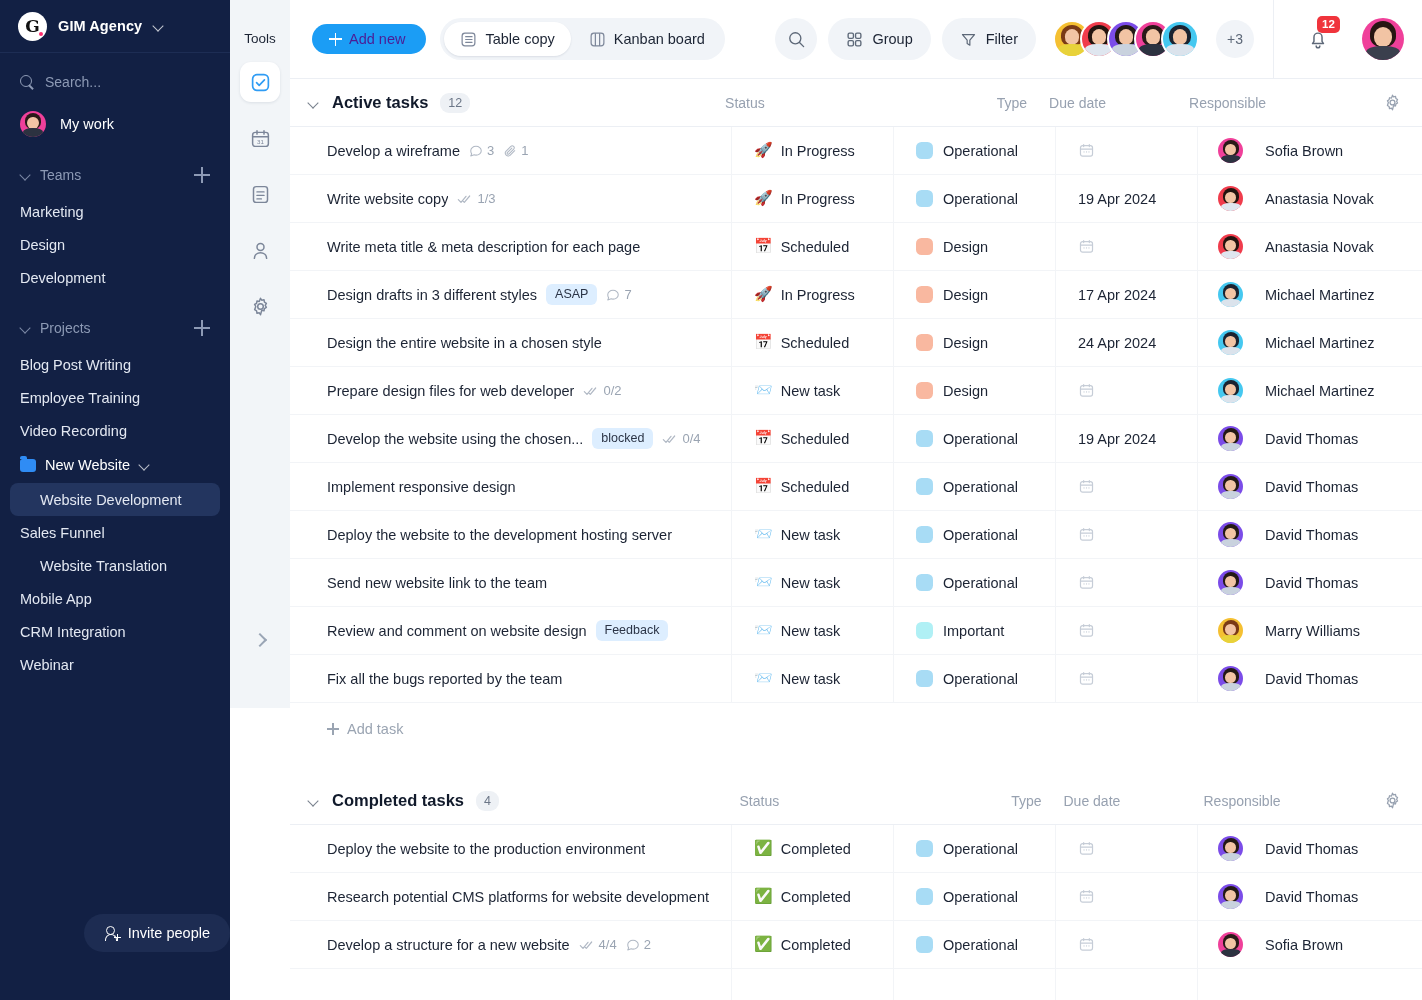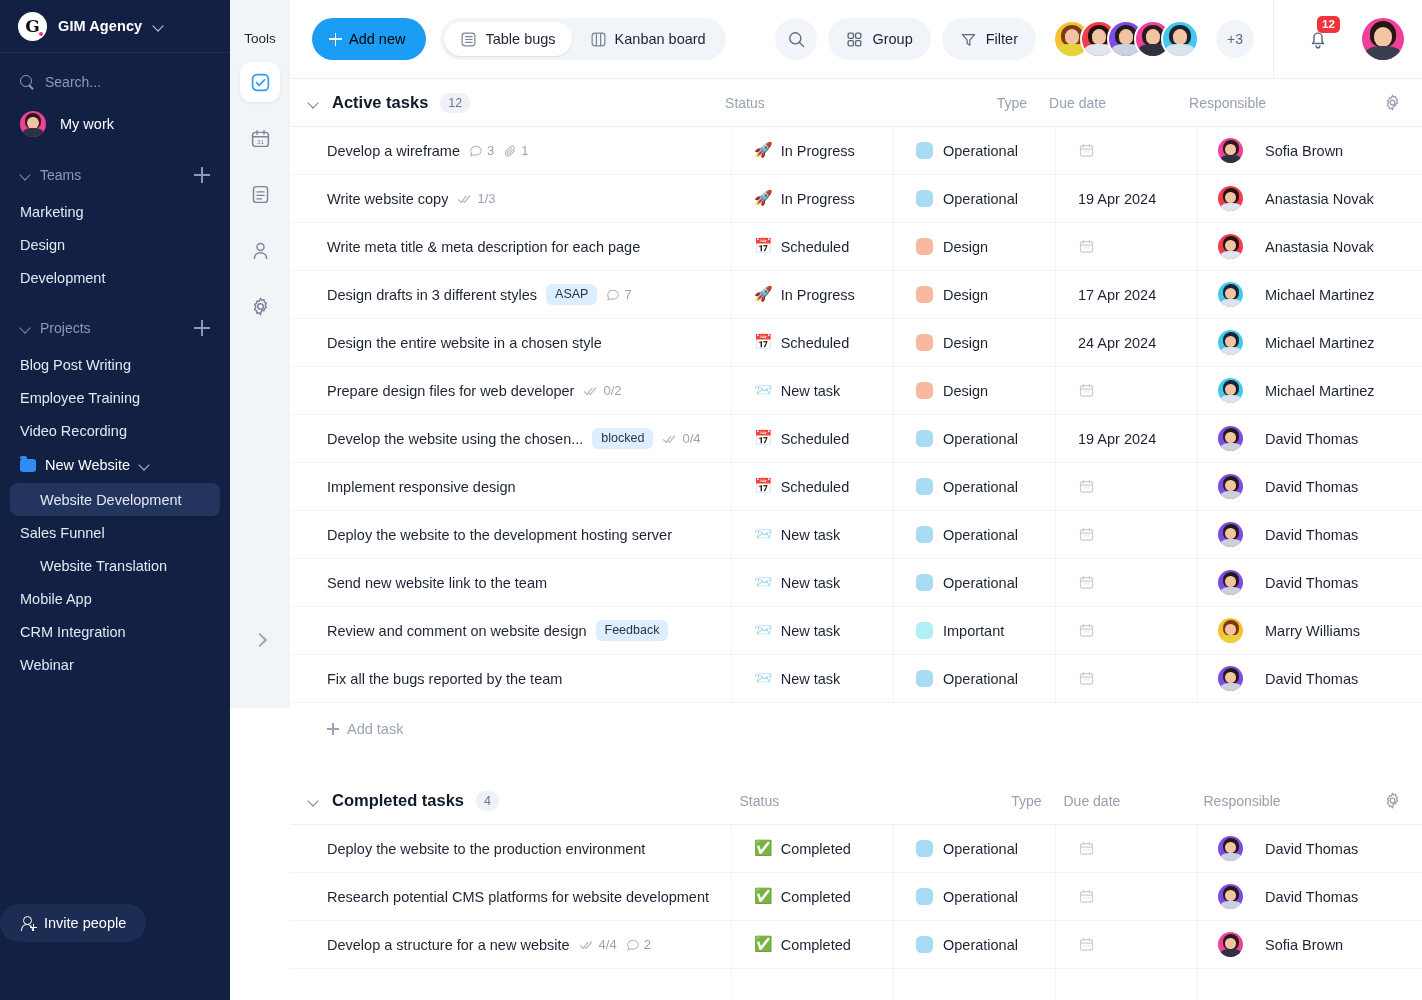--- a/index.html
+++ b/index.html
@@ -73,21 +73,21 @@
   .nav-item.sub { padding-left: 40px; }
   .nav-item.active {
     background:#23355f; border-radius: 8px; margin: 0 10px; padding-left: 30px;
     height: 33px;
   }
   .folder-row { height:36px; display:flex; align-items:center; gap:9px; padding:0 20px; font-size:14.5px; }
   .folder-ic { width:16px; height:13px; background:#2f8cf5; border-radius:2.5px 3px 3px 3px; position:relative; flex:0 0 16px;}
   .folder-ic::before{content:"";position:absolute;left:0;top:-3px;width:7px;height:3px;background:#2f8cf5;border-radius:2px 2px 0 0;}
   .folder-row .chev { opacity:.7; }
 
-  .invite-wrap { position:absolute; bottom: 58px; left:0; right:0; display:flex; justify-content:flex-start; }
+  .invite-wrap { position:absolute; bottom: 48px; left:0; right:0; display:flex; justify-content:flex-end; }
   .invite-btn {
     display:flex; align-items:center; gap:9px; background:#1d2c52; color:#fff;
     border:none; border-radius: 20px; padding: 11px 20px; font-size:14.5px;
     font-family:inherit; cursor:pointer;
   }
   .person-plus { width:15px;height:15px;position:relative;flex:0 0 15px;}
   .person-plus::before{content:"";position:absolute;left:2.5px;top:0;width:7px;height:7px;border:1.4px solid currentColor;border-radius:50%;}
   .person-plus::after{content:"";position:absolute;left:1px;top:8.5px;width:10px;height:6px;border:1.4px solid currentColor;border-bottom:none;border-radius:6px 6px 0 0;}
   .pp-plus{position:absolute;right:-2px;bottom:0px;width:7px;height:7px;}
   .pp-plus::before{content:"";position:absolute;left:0;top:3px;width:7px;height:1.4px;background:currentColor;}
@@ -114,22 +114,22 @@
     border-right:2px solid currentColor;border-top:2px solid currentColor;transform:rotate(45deg);
   }
 
   
   .main { flex:1; height:1000px; background:#fff; display:flex; flex-direction:column; min-width:0; position:relative; }
   .topbar {
     height: 79px; flex:0 0 79px; display:flex; align-items:center; gap:14px;
     padding: 0 0 0 22px; border-bottom:1px solid #eceff4; position:relative;
   }
   .add-new {
-    background:#1b9df5; color:#000000; border:none; border-radius:22px;
-    height:42px; padding: 0 21px 0 17px; font-size:14.5px; font-family:inherit;
+    background:#1b9df5; color:#4c1d95; border:none; border-radius:22px;
+    height:30px; padding: 0 21px 0 17px; font-size:14.5px; font-family:inherit;
     display:flex; align-items:center; gap:7px; cursor:pointer; font-weight:500;
   }
   .add-new .pl { position:relative; width:13px;height:13px;display:inline-block; }
   .add-new .pl::before{content:"";position:absolute;left:0;top:5.7px;width:13px;height:1.8px;background:#fff;}
   .add-new .pl::after{content:"";position:absolute;top:0;left:5.6px;height:13px;width:1.8px;background:#fff;}
 
   .viewswitch {
     display:flex; align-items:center; background:#f1f4f8; border-radius:22px; padding:4px; gap:2px;
   }
   .vs-btn {
@@ -367,21 +367,21 @@
       </button>
 
       <div class="viewswitch">
         <button class="vs-btn active">
           <span class="ico">
             <svg width="17" height="17" viewBox="0 0 24 24" fill="none" stroke="currentColor" stroke-width="1.7">
               <rect x="3" y="3" width="18" height="18" rx="4"></rect>
                 <path d="M8 8h9M8 12h9M8 16h9" stroke-linecap="round"></path>
             </svg>
           </span>
-          <span>Table bugs</span>
+          <span>Table copy</span>
         </button>
         <button class="vs-btn">
           <span class="ico">
             <svg width="17" height="17" viewBox="0 0 24 24" fill="none" stroke="currentColor" stroke-width="1.7">
               <rect x="3" y="3" width="18" height="18" rx="4"></rect>
                 <path d="M9 3v18M15 3v18"></path>
             </svg>
           </span>
           <span>Kanban board</span>
         </button>

